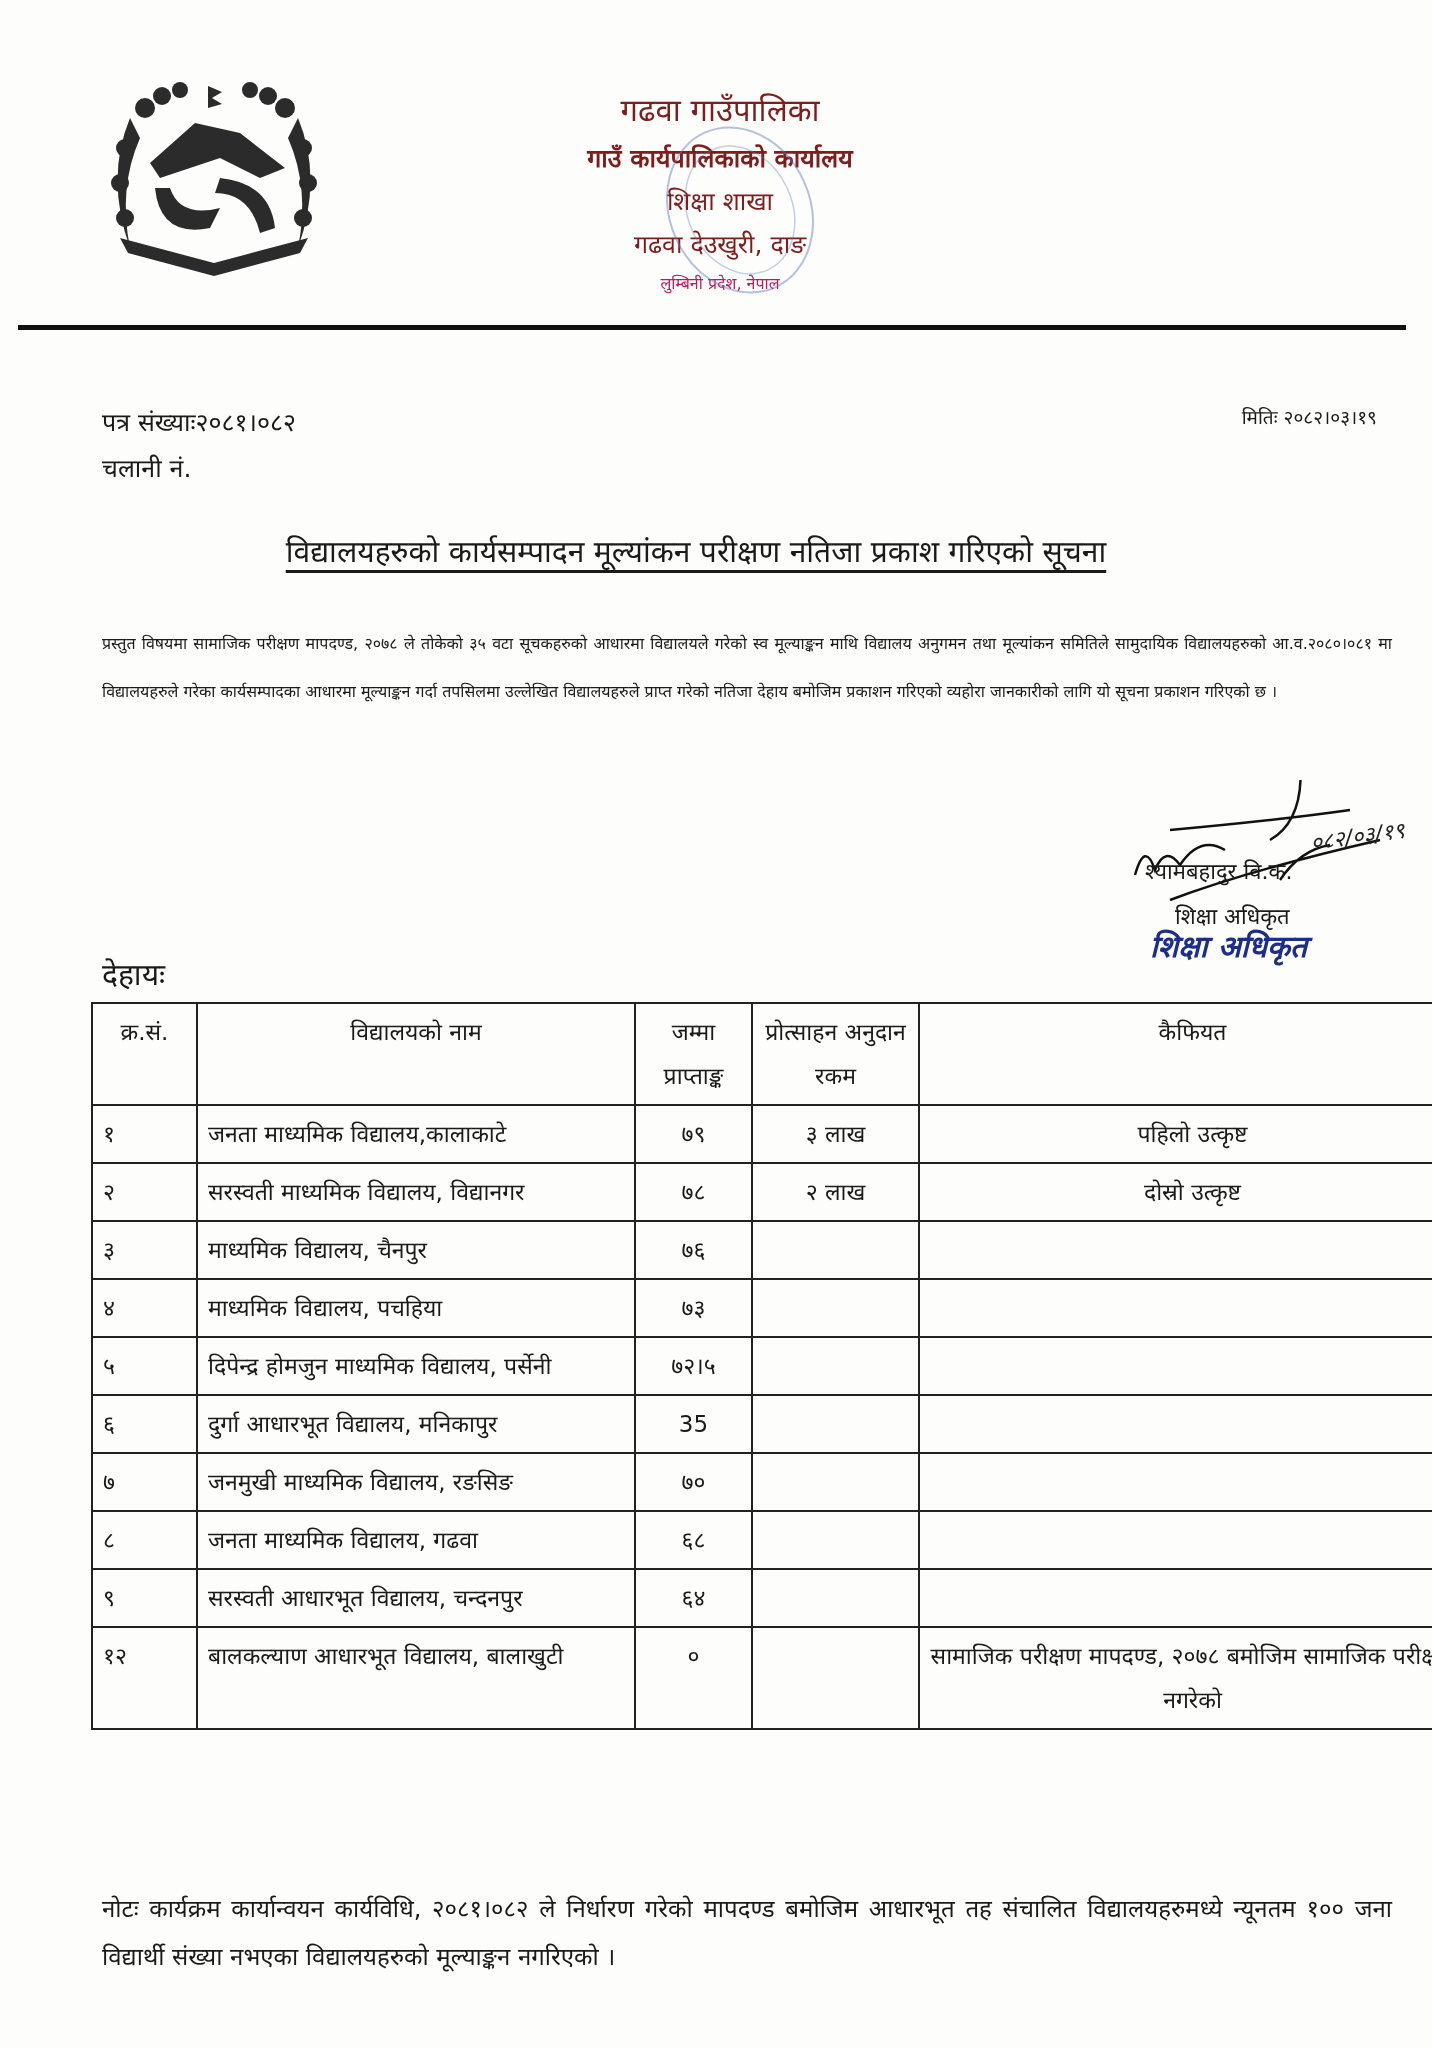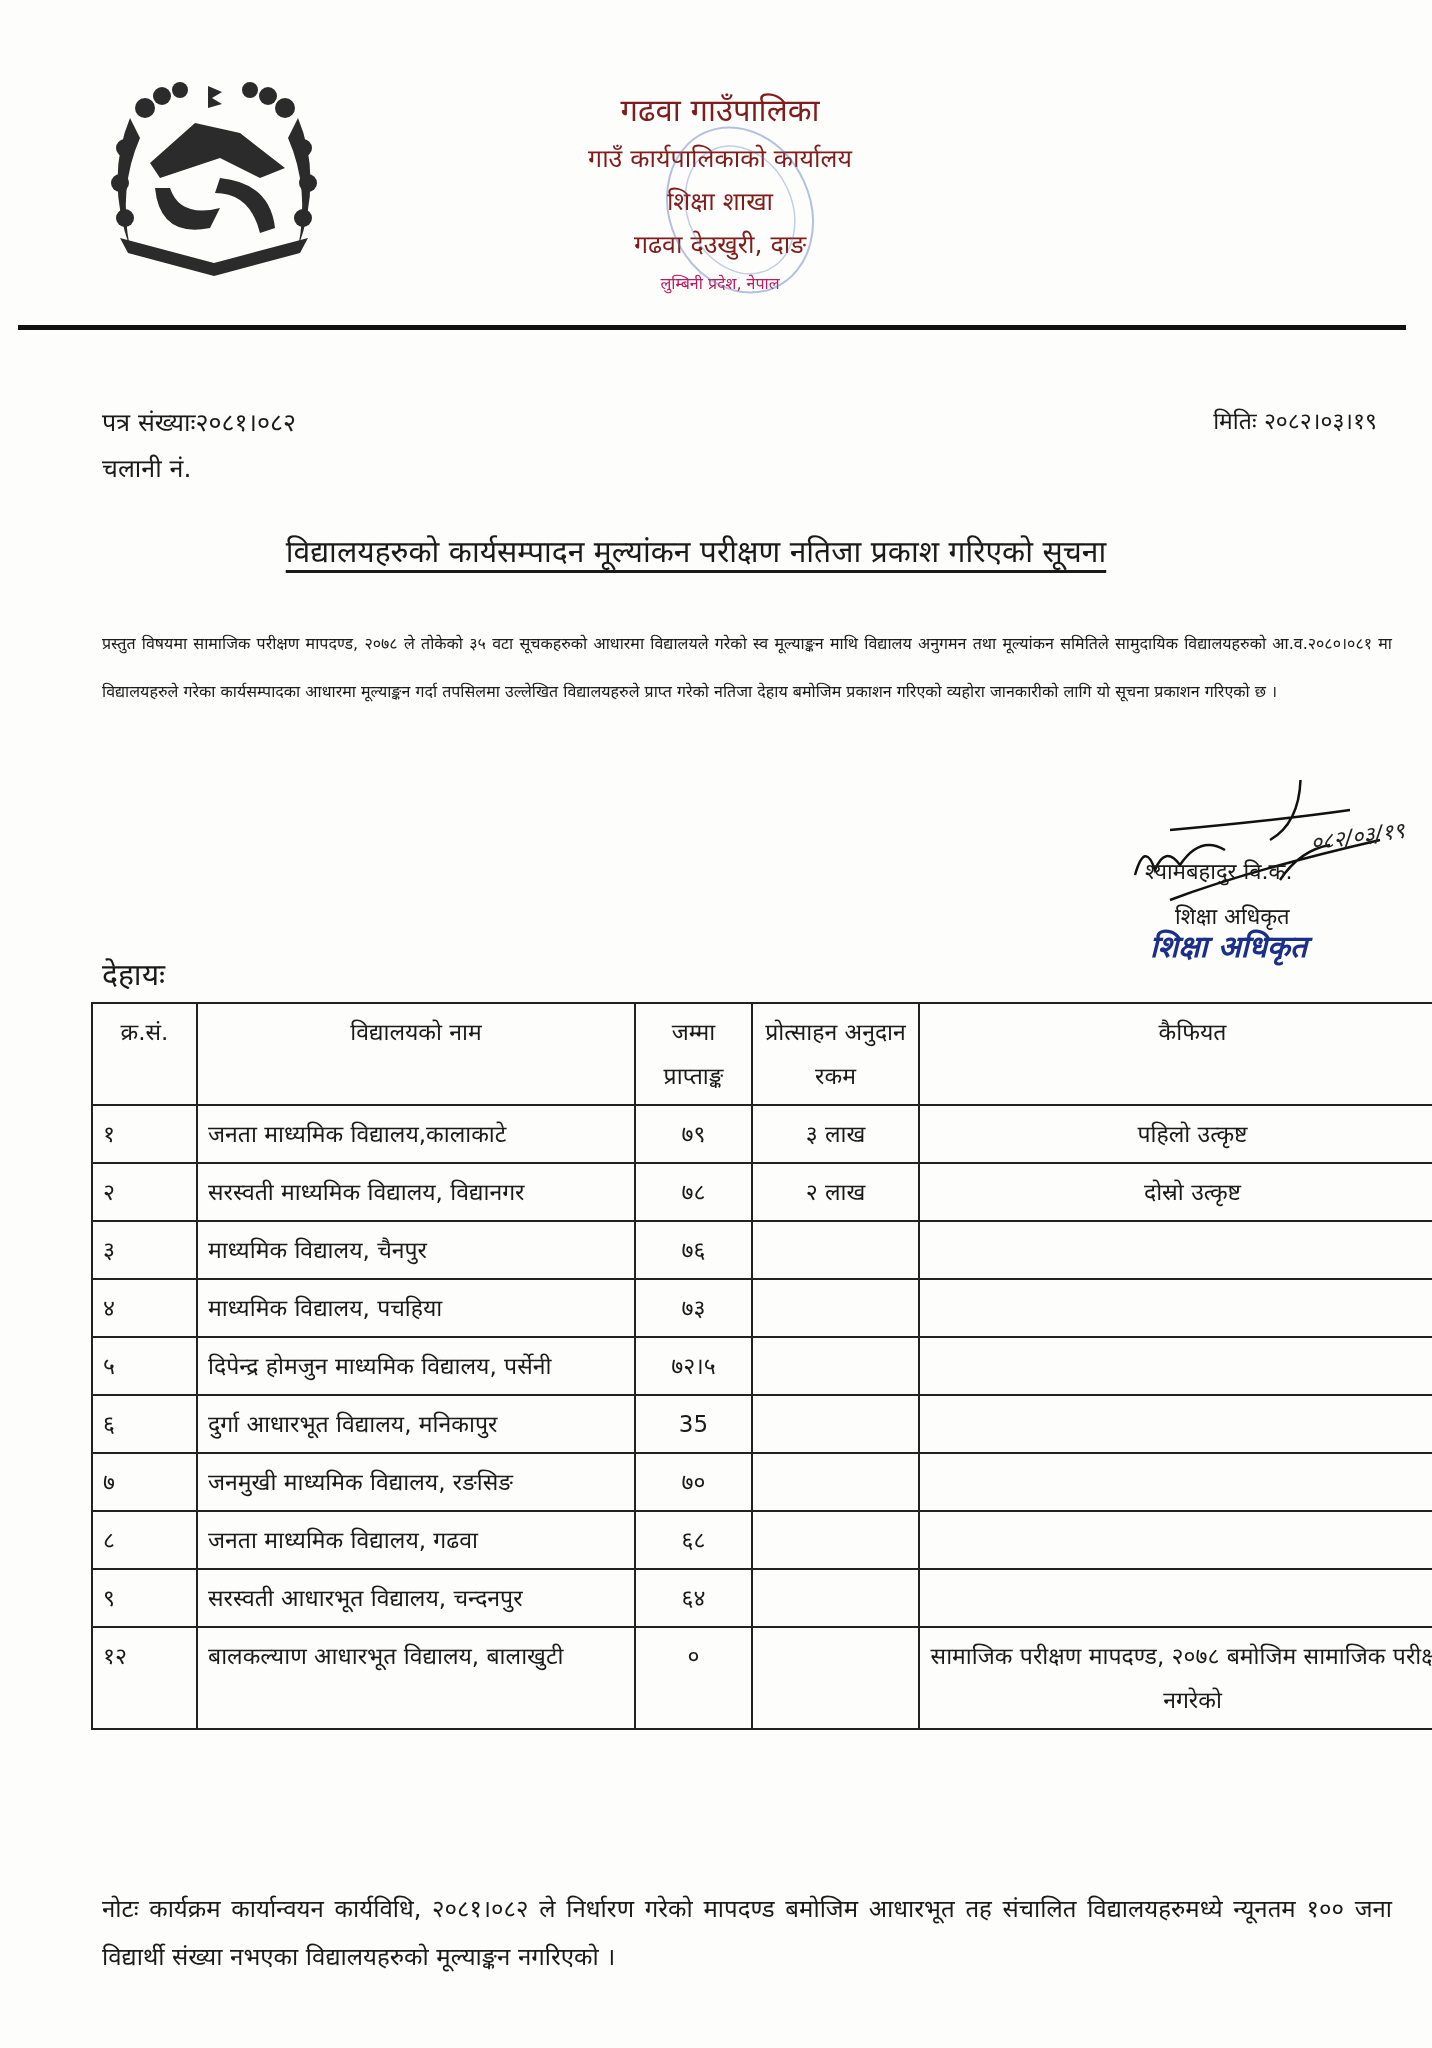--- a/index.html
+++ b/index.html
@@ -2,29 +2,29 @@
 <html><head>
 <meta charset="utf-8">
 <style>
   html, body { margin:0; padding:0; }
   body { width:1432px; height:2048px; background:#fdfdfb; position:relative; overflow:hidden;
          font-family:"DejaVu Sans", sans-serif; color:#1a1a1a; }
   .abs { position:absolute; }
   .logo { left:100px; top:78px; width:228px; height:200px; }
   .hdr { left:480px; width:480px; text-align:center; color:#7f1d1d; }
   .h1 { top:88px; font-size:31px; }
-  .h2 { top:140px; font-size:25px; }
+  .h2 { top:140px; font-size:25px;font-weight:bold; }
   .h3 { top:183px; font-size:25px; }
   .h4 { top:226px; font-size:25px; }
   .h5 { top:272px; font-size:16px; color:#be185d; }
   .stamp { left:620px; top:110px; width:240px; height:200px; }
   .rule { left:18px; top:325px; width:1388px; height:5px; background:#111; }
   .ref { left:102px; top:404px; font-size:25px; }
   .chal { left:102px; top:450px; font-size:25px; }
-  .date { right:55px; top:404px; font-size:23px;text-align:right; }
+  .date { right:55px; top:404px; font-size:19px;text-align:right; }
   .title { left:0; width:1392px; top:530px; text-align:center; font-size:30px; }
   .title span { text-decoration:underline; text-underline-offset:8px; }
   .para { left:102px; top:620px; width:1290px; font-size:16px; line-height:48px; text-align:justify; }
   .sig { left:1130px; top:780px; width:260px; height:140px; }
   .signame { left:1145px; top:855px; font-size:22px; }
   .sigpost { left:1175px; top:900px; font-size:22px; }
   .sigseal { left:1150px; top:925px; font-size:30px; font-style:italic; color:#1b2f8a; font-weight:bold; }
   .dehaya { left:102px; top:953px; font-size:30px; }
   table.res { position:absolute; left:91px; top:1002px; width:1376px; border-collapse:collapse; font-size:23px; }
   table.res th, table.res td { border:2px solid #222; vertical-align:top; padding:6px 10px; line-height:44px; font-weight:normal; }

